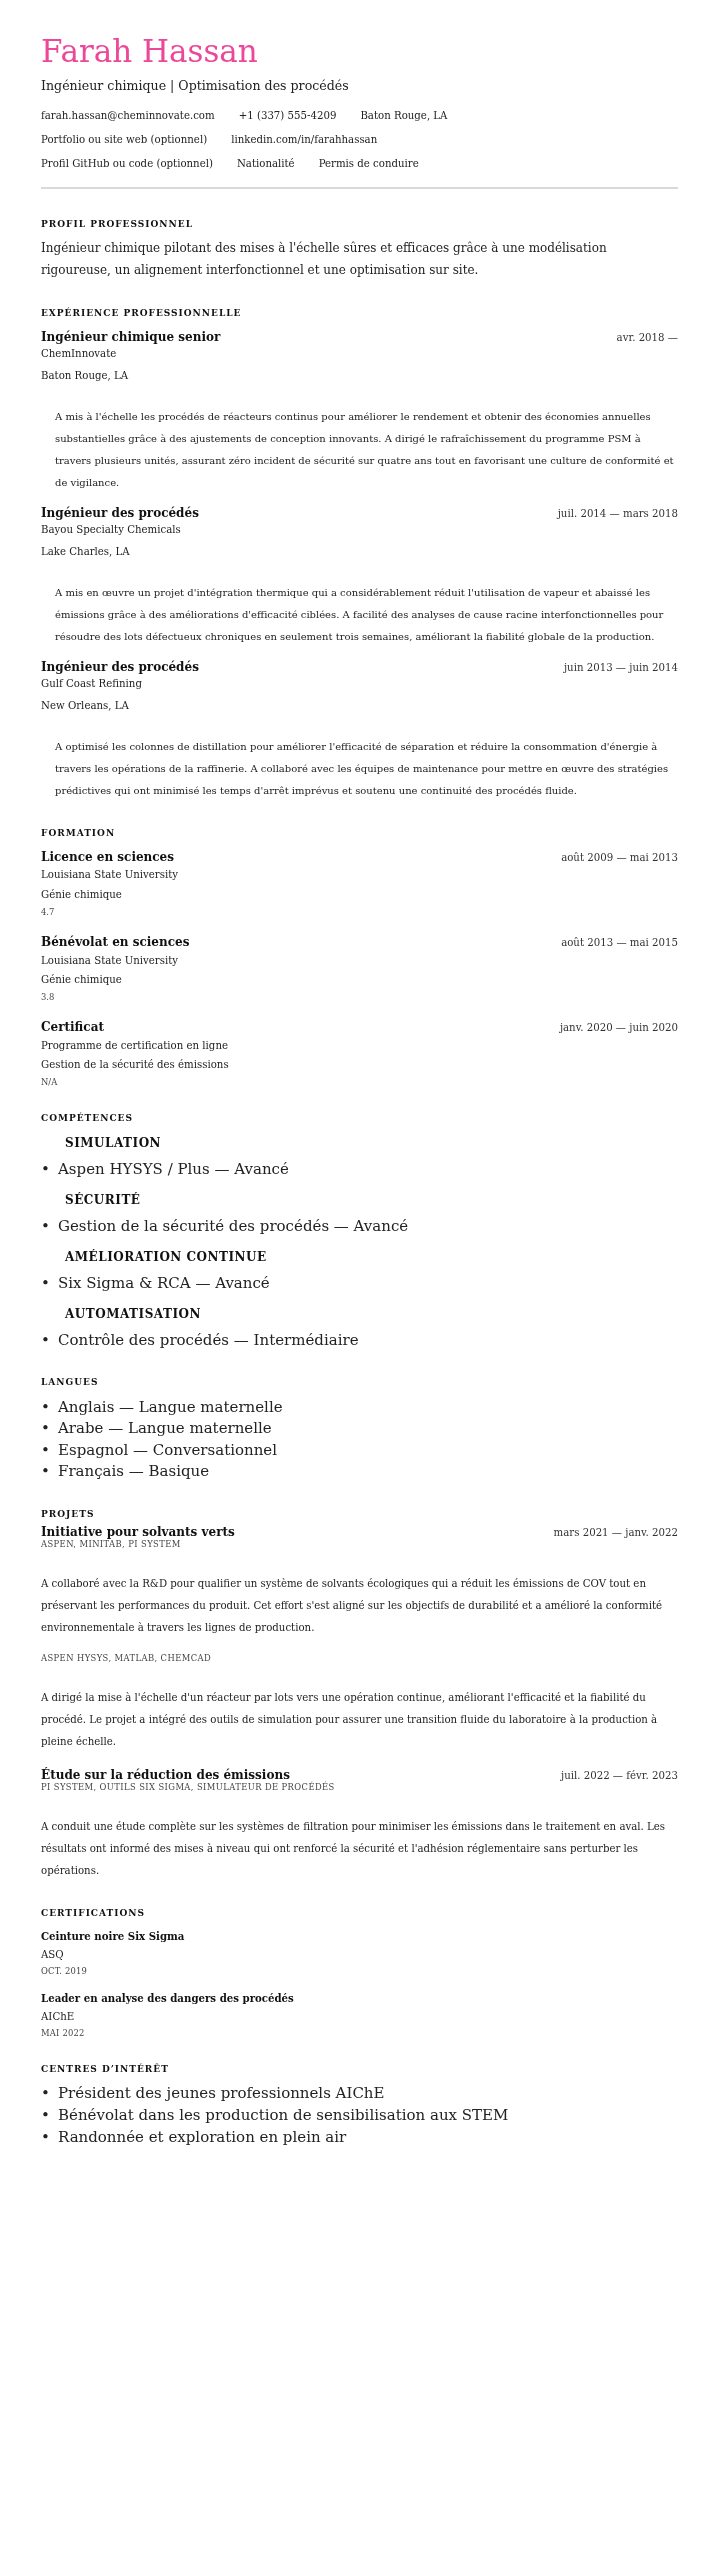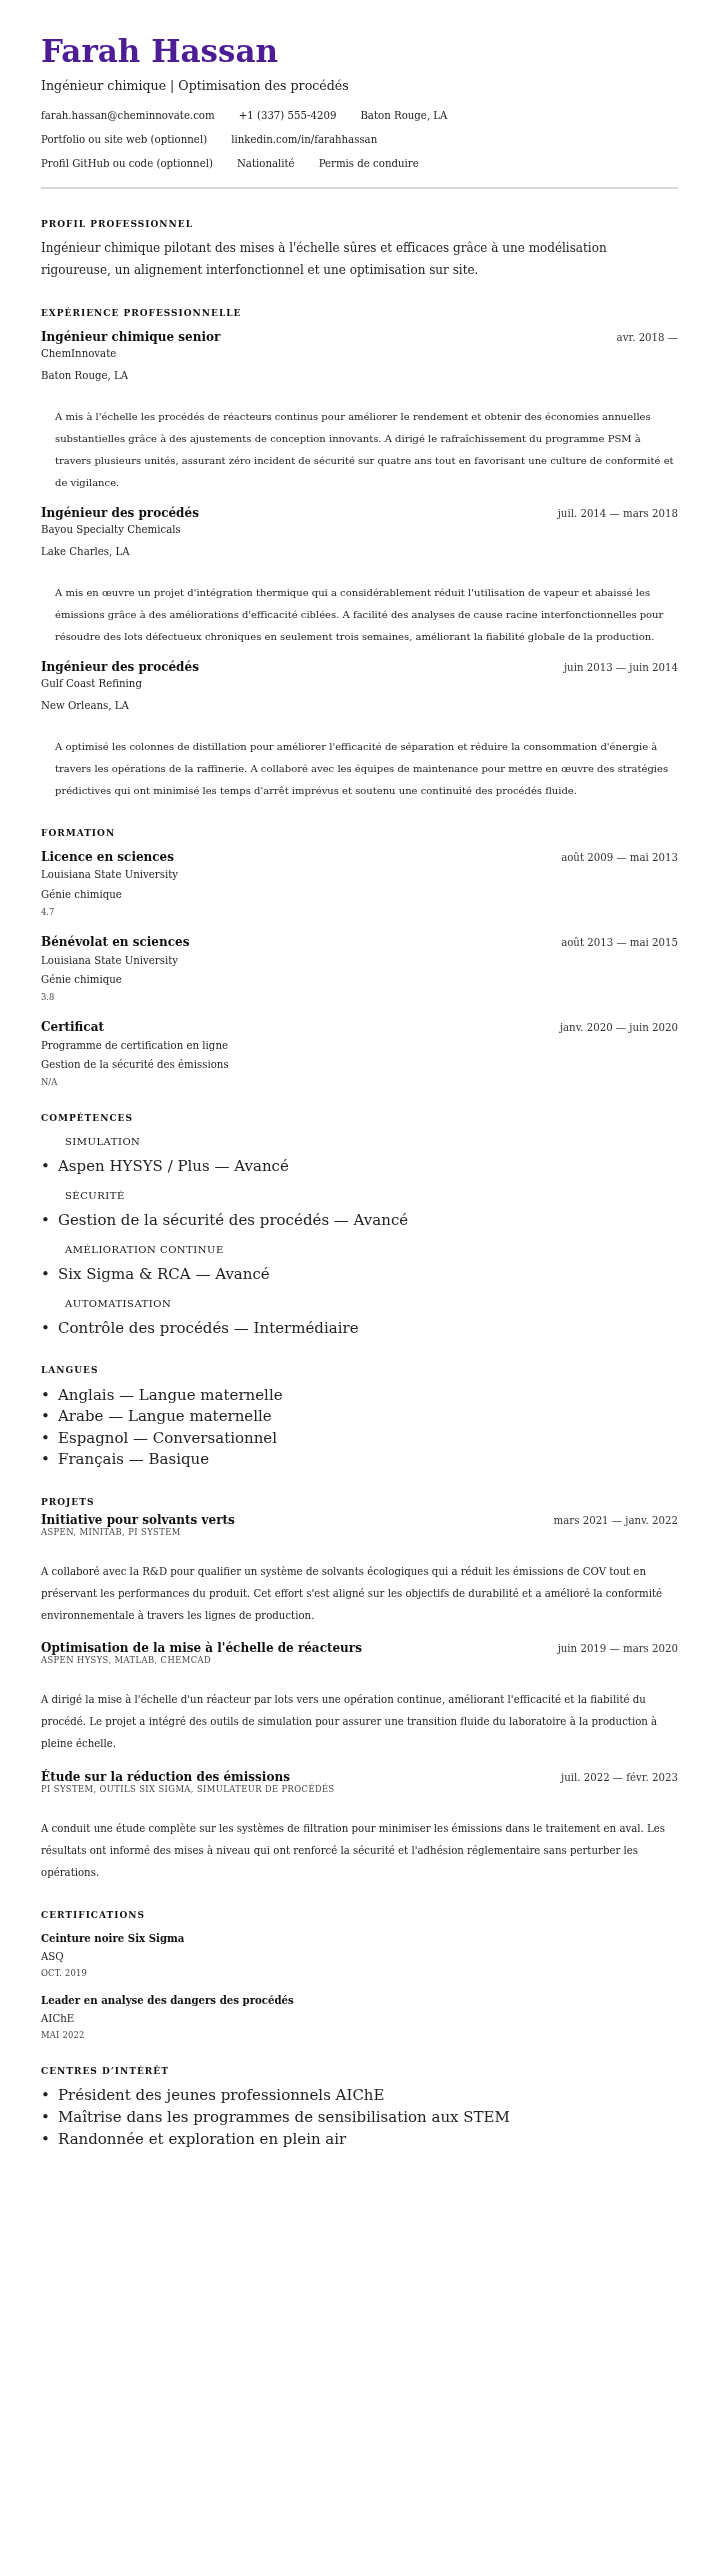--- a/index.html
+++ b/index.html
@@ -1,36 +1,36 @@
 <!DOCTYPE html>
 <html style="font-size:9.6px"><head>
 <meta charset="utf-8">
 <style>
   html, body { margin: 0; padding: 0; background: #ffffff; }
   body { width: 719px; font-family: "DejaVu Serif", serif; color: #1f2328; }
   .page { padding: 34px 41px 36px 41px; }
-  .name { font-size: 31px; font-weight: 700; color: #4c1d95; margin: 0; line-height: 1.15; letter-spacing: 0px; }
+  .name { font-size: 31px; font-weight: 400; color: #ec4899; margin: 0; line-height: 1.15; letter-spacing: 0px; }
   .headline { font-size: 12.6px; color: #222; margin: 8.4px 0 17px 0; }
   .contact-row { font-size: 10.2px; color: #222; margin: 0 0 12px 0; display: flex; gap: 24px; flex-wrap: wrap; line-height: 12px; }
   .contact-row span { white-space: nowrap; }
   .divider { height: 1.8px; background: #d9d9dc; border: 0; margin: 17px 0 30px 0; }
   .section-title { font-size: 9px; font-weight: 700; letter-spacing: 1px; color: #111; margin: 0 0 9.6px 0; text-transform: uppercase; }
   .summary { font-size: 12px; line-height: 21.6px; color: #222; margin: 0 0 26px 0; }
   .entry { margin-bottom: 12px; }
   .entry-head { display: flex; justify-content: space-between; align-items: baseline; }
   .entry-title { font-size: 12px; font-weight: 700; color: #111; }
   .entry-date { font-size: 10.2px; color: #333; white-space: nowrap; }
   .entry-sub { font-size: 10.2px; color: #222; margin-top: 3.6px; line-height: 13px; }
   .entry-loc { font-size: 10.2px; color: #222; margin-top: 8.4px; line-height: 13px; }
   .entry-desc { font-size: 10px; line-height: 22px; color: #222; margin: 24px 0 12px 14px; }
   .exp-section { margin-bottom: 26px; }
   .edu-entry { margin-bottom: 18px; }
   .edu-line { font-size: 10.2px; color: #222; margin-top: 4.8px; line-height: 14.4px; }
   .edu-gpa { font-size: 8.4px; color: #444; margin-top: 4.8px; }
-  .skill-cat { font-size: 10px; font-weight: 400; letter-spacing: 0.5px; color: #111; margin: 13px 0 8.4px 0; text-transform: uppercase; padding-left: 24px; }
+  .skill-cat { font-size: 12px; font-weight: 700; letter-spacing: 0.5px; color: #111; margin: 13px 0 8.4px 0; text-transform: uppercase; padding-left: 24px; }
   ul.bullets { list-style: none; padding: 0; margin: 0; }
   ul.bullets li { font-size: 15px; color: #222; line-height: 21.6px; position: relative; padding-left: 17px; }
   ul.bullets li::before { content: "•"; position: absolute; left: 0; top: 0; color: #222; }
   .proj-tech { font-size: 8.4px; color: #444; letter-spacing: 0.4px; }
   .proj-desc { font-size: 10.2px; line-height: 22px; color: #222; margin: 24px 0 14.4px 0; }
   .cert-entry { margin-bottom: 15.6px; }
   .cert-name { font-size: 10.2px; font-weight: 700; color: #111; }
   .cert-issuer { font-size: 10.2px; color: #222; margin-top: 7.2px; }
   .cert-date { font-size: 8.4px; color: #444; margin-top: 6px; letter-spacing: 0.2px; }
   .section-block { margin-bottom: 26px; }
@@ -180,24 +180,20 @@
     <div>
       <div class="entry-head">
         <span class="entry-title">Initiative pour solvants verts</span>
         <span class="entry-date">mars 2021 — janv. 2022</span>
       </div>
       <div class="proj-tech">ASPEN, MINITAB, PI SYSTEM</div>
       <p class="proj-desc">A collaboré avec la R&amp;D pour qualifier un système de solvants écologiques qui a réduit les émissions de COV tout en préservant les performances du produit. Cet effort s'est aligné sur les objectifs de durabilité et a amélioré la conformité environnementale à travers les lignes de production.</p>
     </div>
 
     <div>
-      <div class="entry-head">
-        <span class="entry-title">Optimisation de la mise à l'échelle de réacteurs</span>
-        <span class="entry-date">juin 2019 — mars 2020</span>
-      </div>
       <div class="proj-tech">ASPEN HYSYS, MATLAB, CHEMCAD</div>
       <p class="proj-desc">A dirigé la mise à l'échelle d'un réacteur par lots vers une opération continue, améliorant l'efficacité et la fiabilité du procédé. Le projet a intégré des outils de simulation pour assurer une transition fluide du laboratoire à la production à pleine échelle.</p>
     </div>
 
     <div>
       <div class="entry-head">
         <span class="entry-title">Étude sur la réduction des émissions</span>
         <span class="entry-date">juil. 2022 — févr. 2023</span>
       </div>
       <div class="proj-tech">PI SYSTEM, OUTILS SIX SIGMA, SIMULATEUR DE PROCÉDÉS</div>
@@ -217,19 +213,19 @@
       <div class="cert-name">Leader en analyse des dangers des procédés</div>
       <div class="cert-issuer">AIChE</div>
       <div class="cert-date">MAI 2022</div>
     </div>
   </section>
 
   <section>
     <h2 class="section-title">CENTRES D’INTÉRÊT</h2>
     <ul class="bullets">
       <li>Président des jeunes professionnels AIChE</li>
-      <li>Maîtrise dans les programmes de sensibilisation aux STEM</li>
+      <li>Bénévolat dans les production de sensibilisation aux STEM</li>
       <li>Randonnée et exploration en plein air</li>
     </ul>
   </section>
 
 </div>
 
 
 </body></html>

